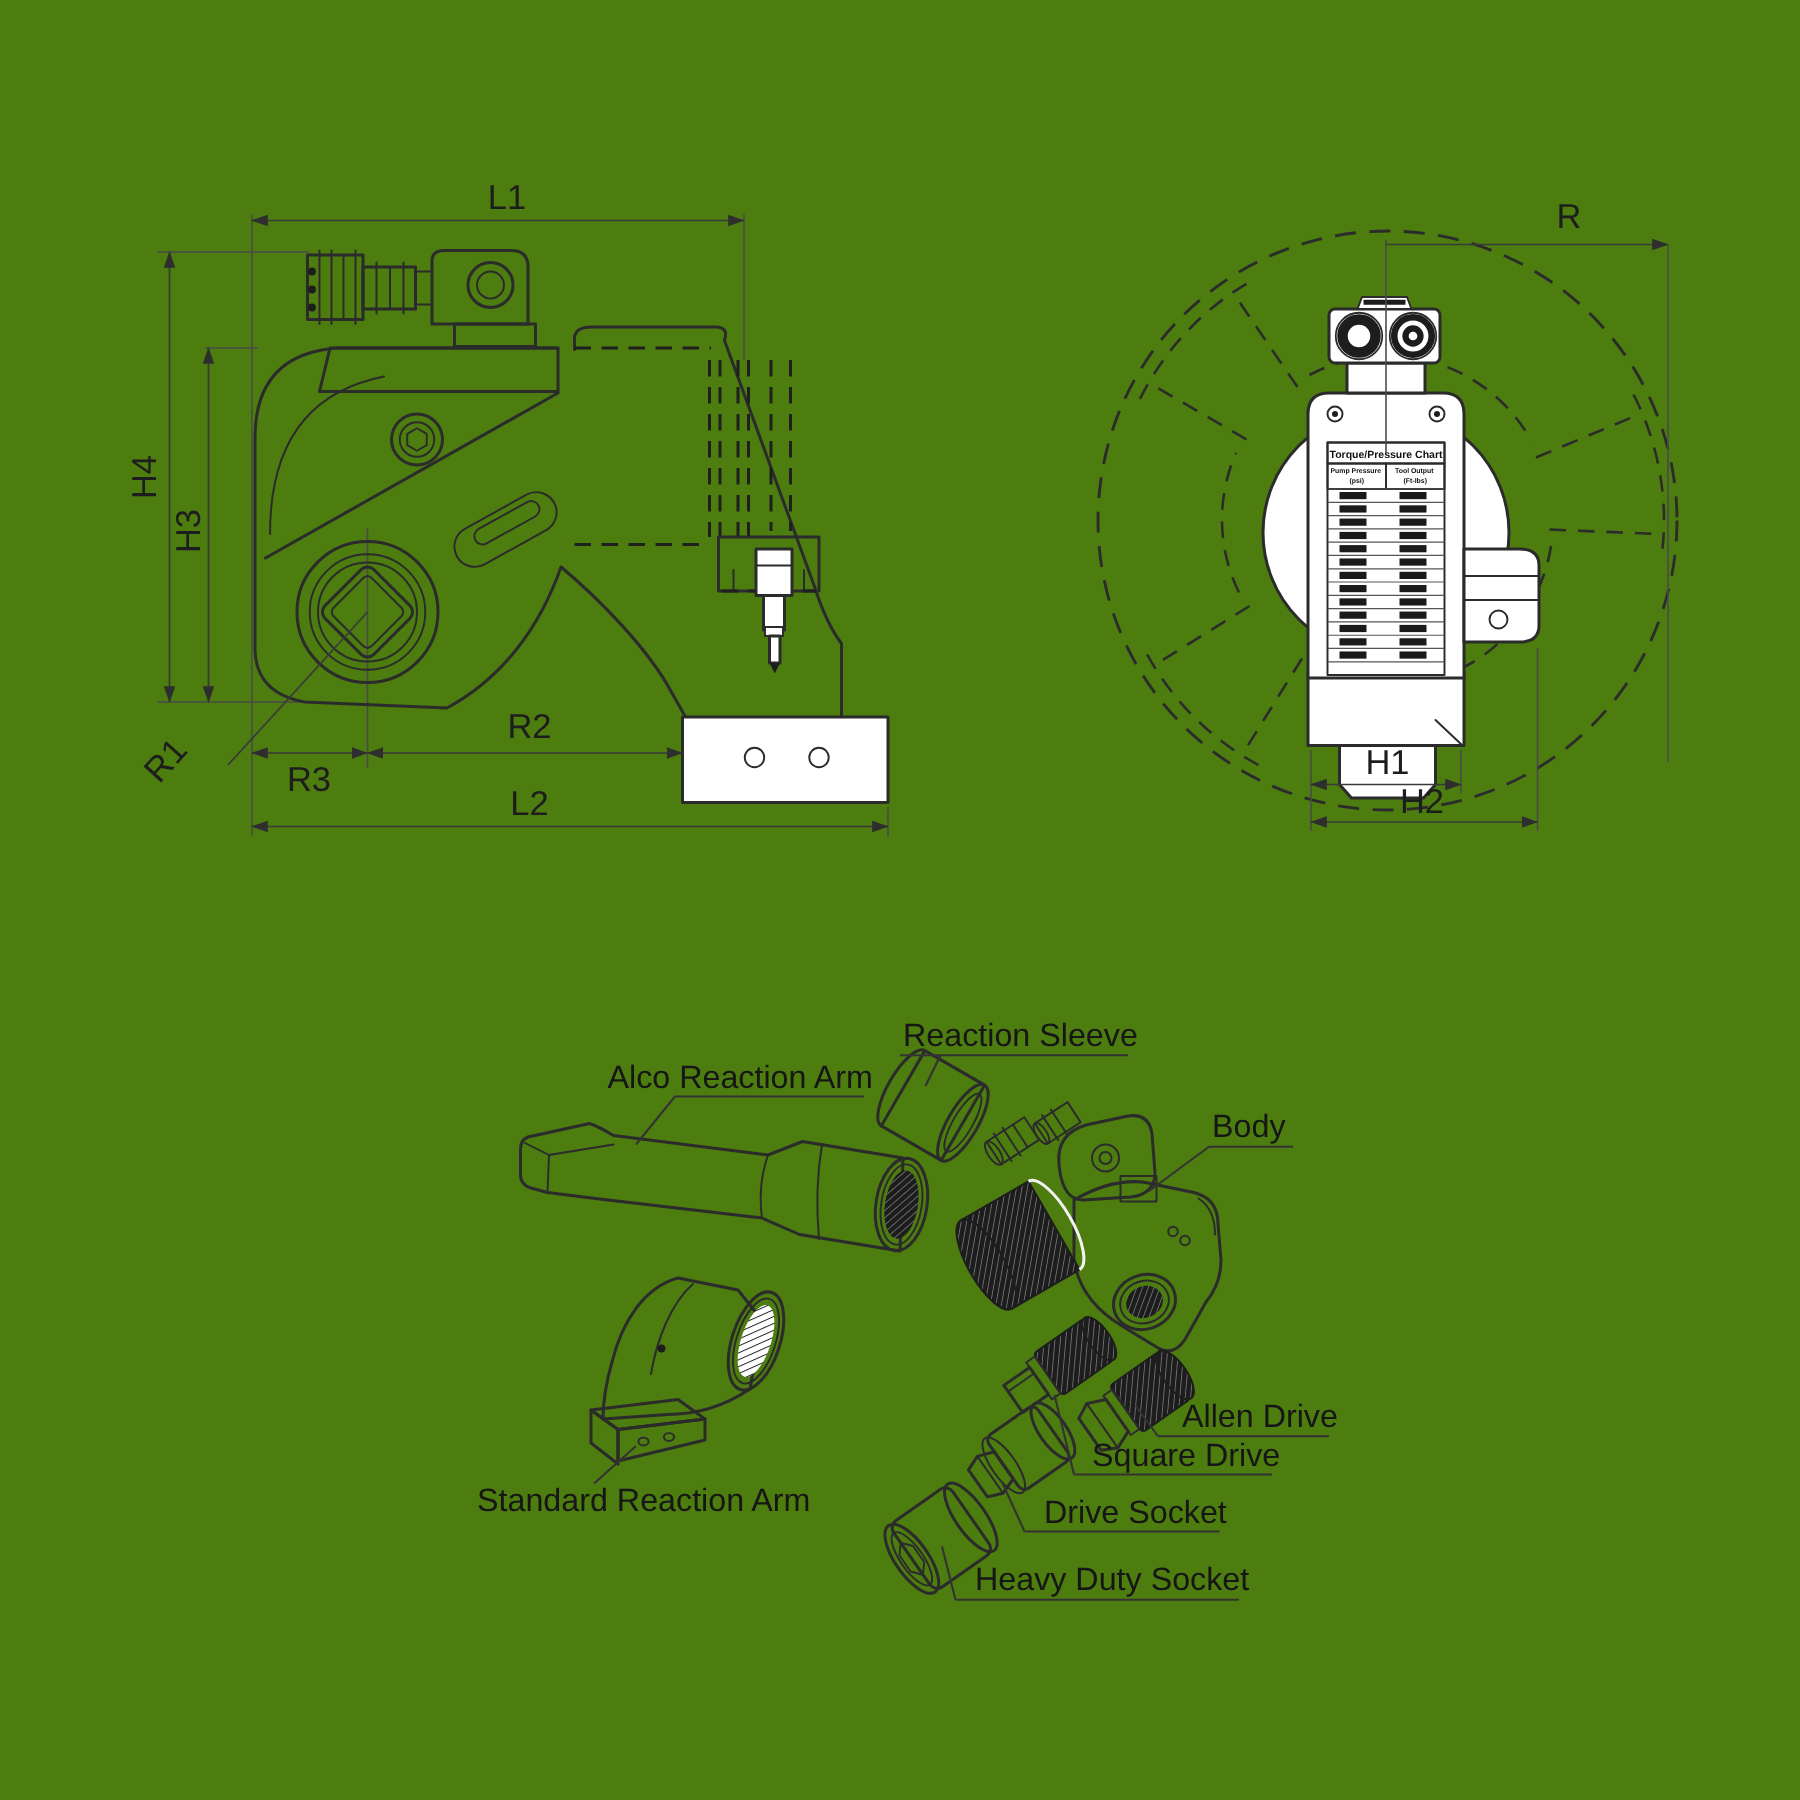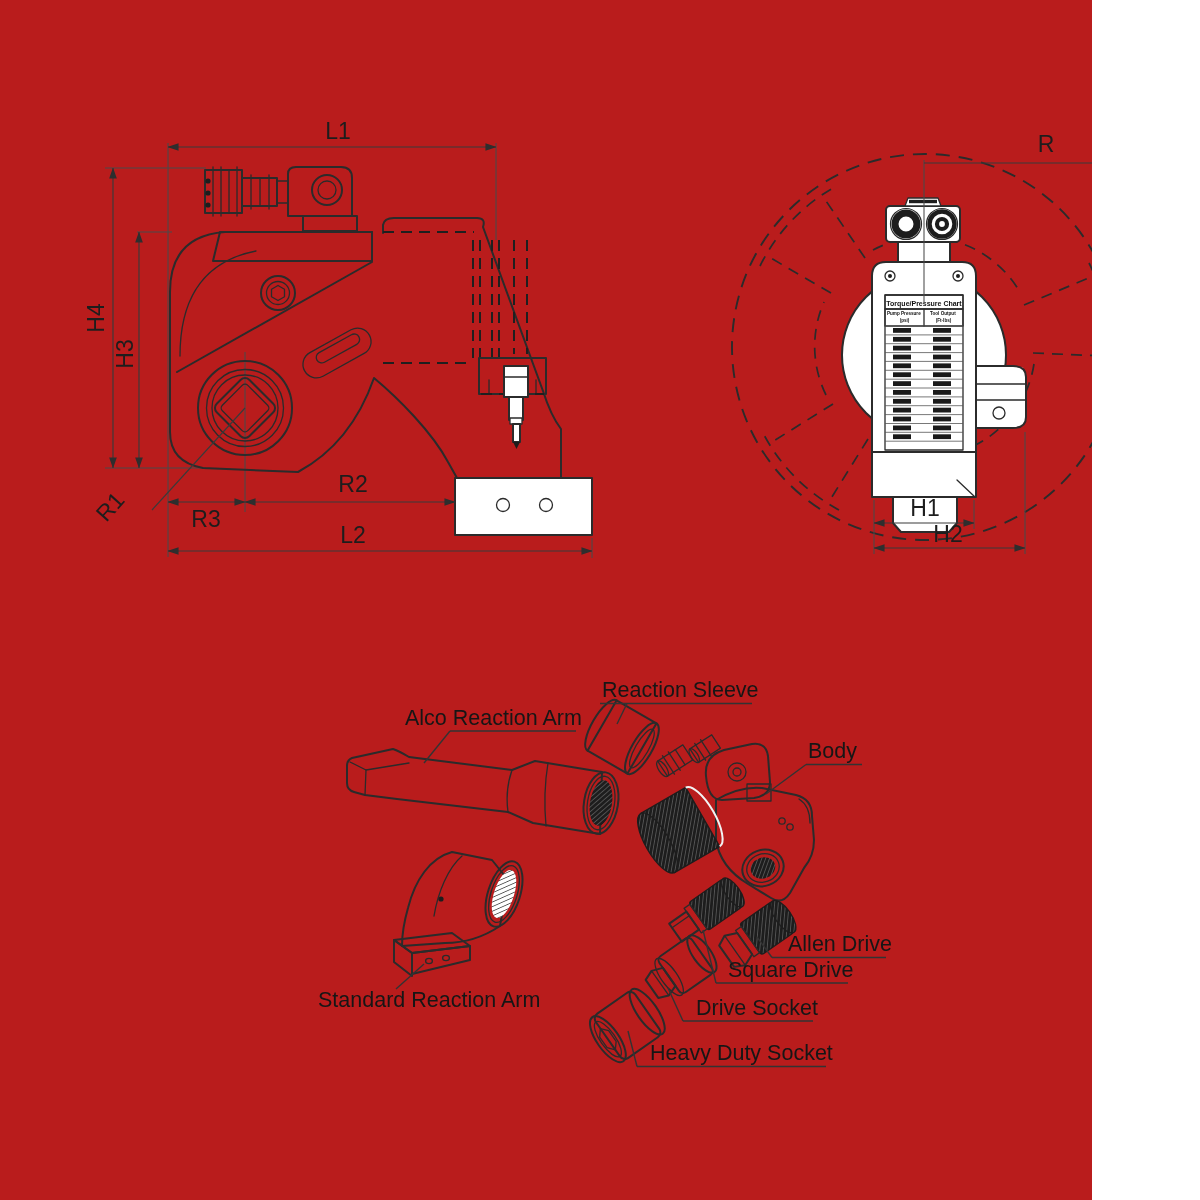--- a/index.html
+++ b/index.html
@@ -1,16 +1,16 @@
 <!DOCTYPE html>
 <html><head>
 <meta charset="utf-8">
 <style>
   html,body{margin:0;padding:0;background:#ffffff;}
-  .page{position:relative;width:1092px;height:1200px;background:#b91c1c;overflow:hidden;
+  .page{position:relative;width:1200px;height:1200px;background:#4d7c0f;overflow:hidden;
         font-family:"Liberation Sans", sans-serif;}
   svg{display:block}
   .outline{stroke:#2b2b2b;stroke-width:2;fill:none;stroke-linecap:round;stroke-linejoin:round;}
   .outline-thin{stroke:#2b2b2b;stroke-width:1.3;fill:none;stroke-linecap:round;stroke-linejoin:round;}
   .white{fill:#ffffff;}
   .hidden-edge{stroke:#1f1f1f;stroke-width:2;fill:none;stroke-dasharray:11 7;}
   .dim{stroke:#3a3a3a;stroke-width:1.15;fill:none;}
   .ext{stroke:#4a4a4a;stroke-width:1.05;fill:none;}
   .dimtext{font-family:"Liberation Sans", sans-serif;font-size:23px;fill:#1d1d1d;}
   .parttext{font-family:"Liberation Sans", sans-serif;font-size:21.5px;fill:#161616;}

